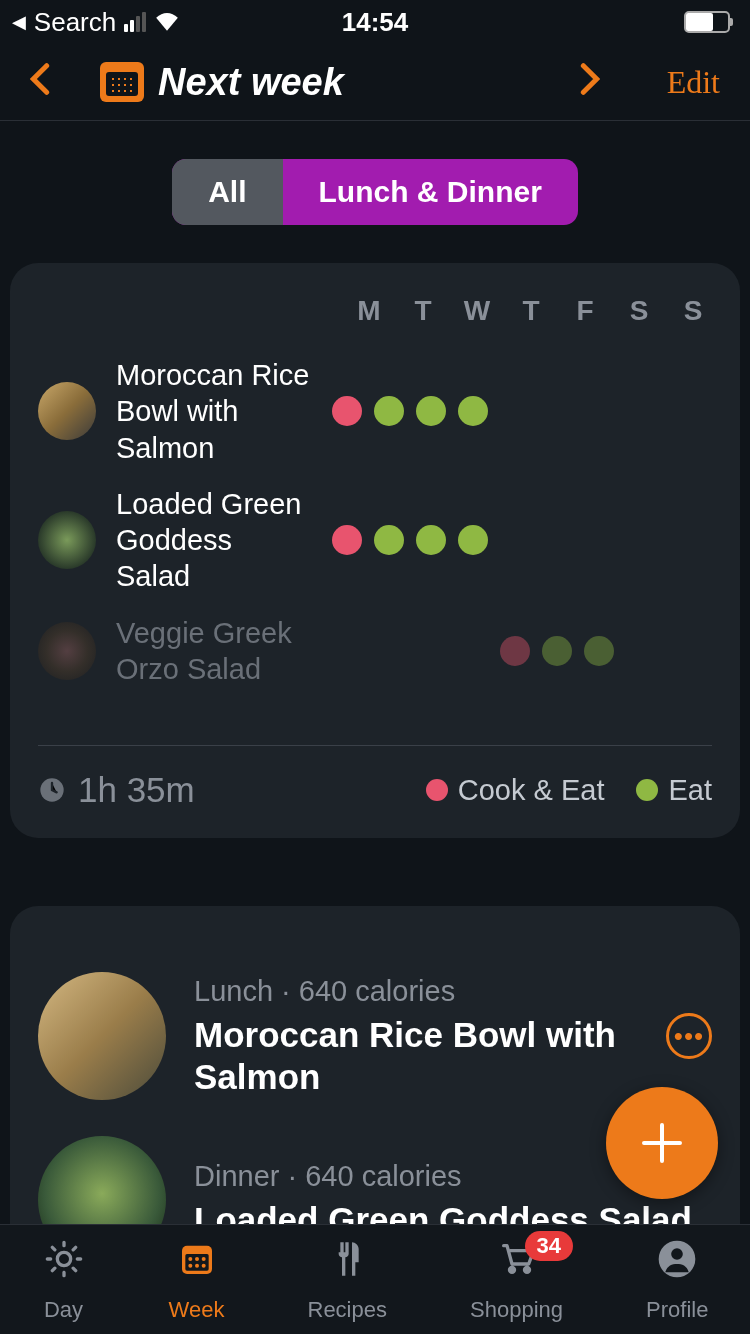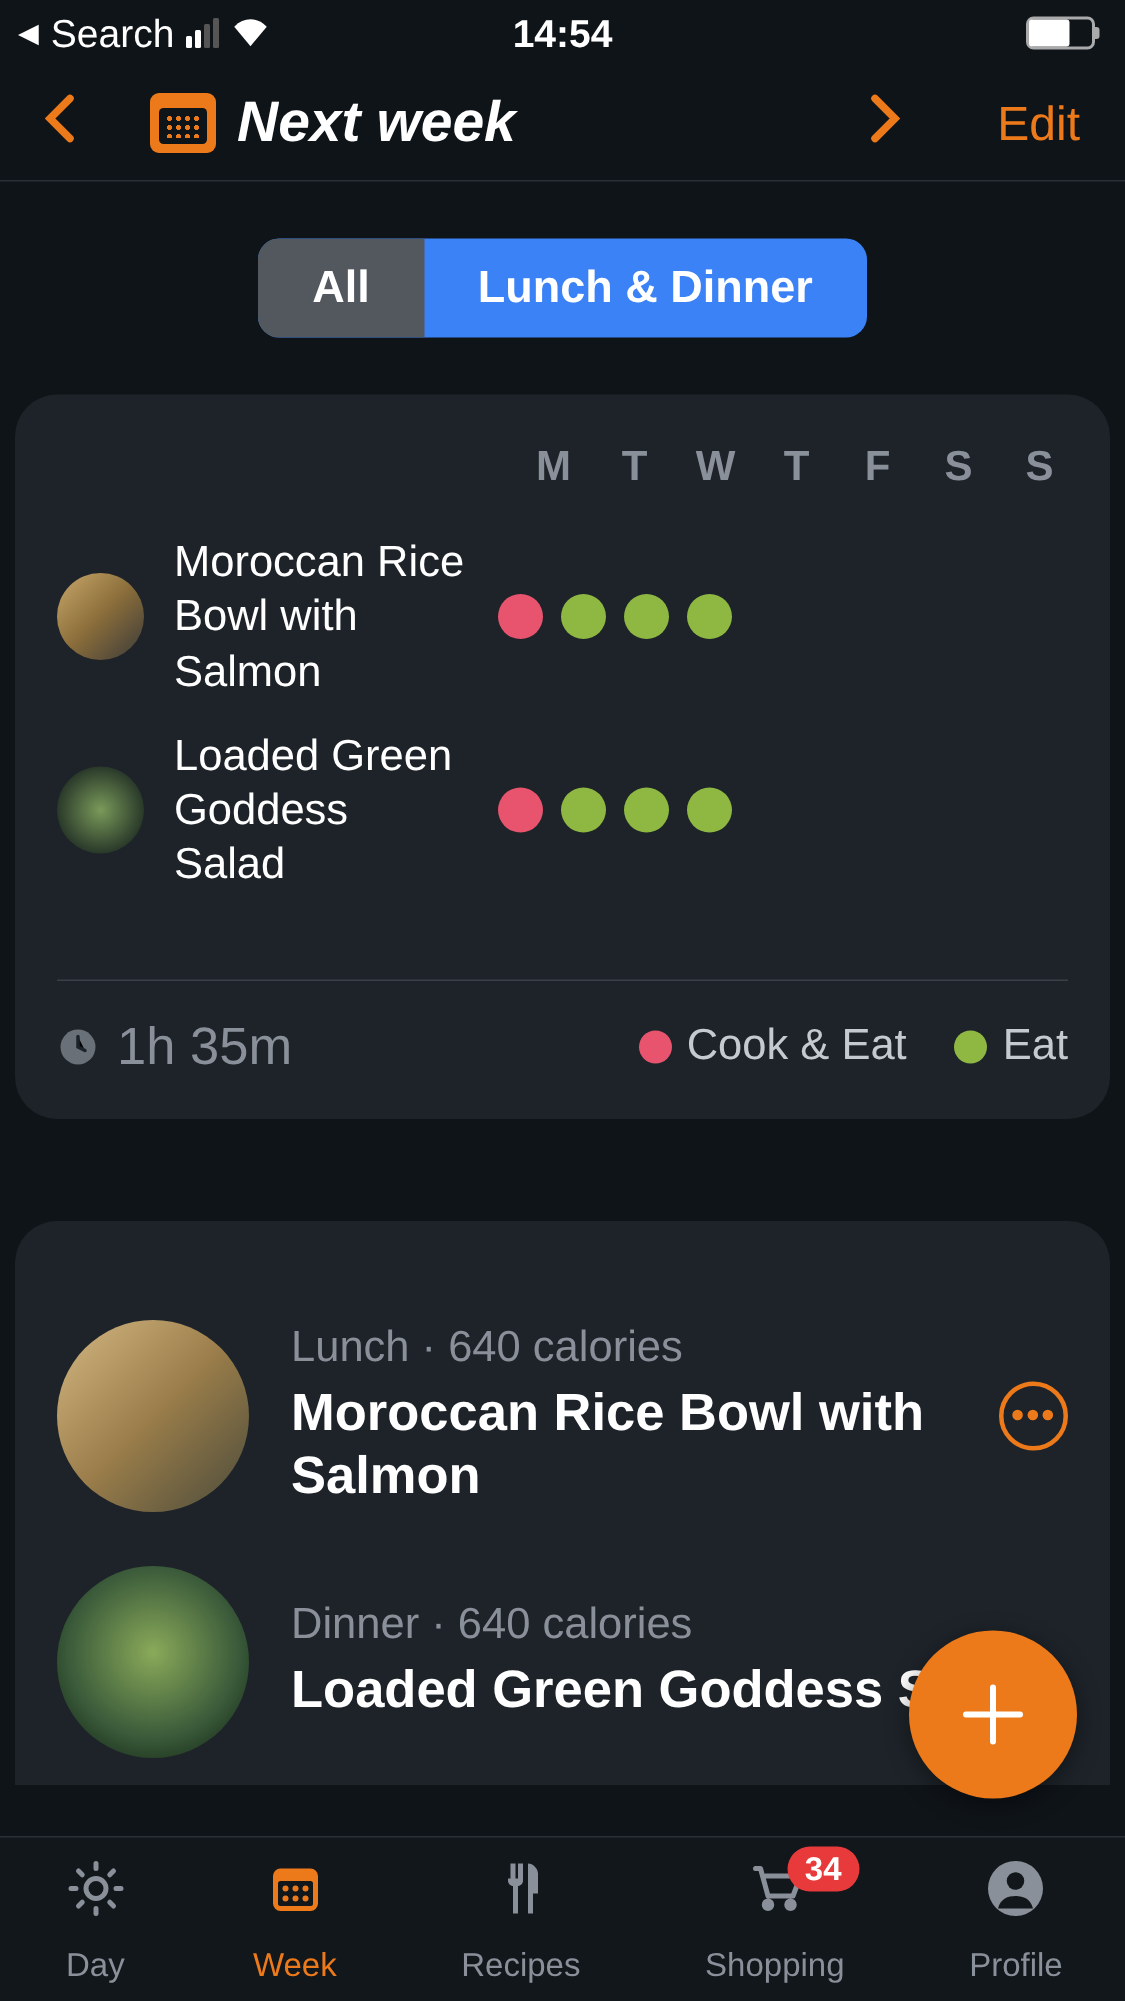--- a/index.html
+++ b/index.html
@@ -50,27 +50,27 @@
 .header .cal-icon::after {
   content: '';
   position: absolute;
   top: 14px; left: 10px;
   width: 24px; height: 16px;
   background-image: radial-gradient(circle, #ed7a1a 1.5px, transparent 1.5px);
   background-size: 6px 6px;
 }
 .header .title { font-size: 38px; font-weight: 700; }
 .header .right-chevron { margin-left: auto; margin-right: 120px; }
-.header .edit { color: #ed7a1a; font-size: 32px; position: absolute; right: 30px; }
+.header .edit { color: #ed7a1a; font-size: 32px; position: absolute; right: 30px; font-family: Liberation Serif, serif; }
 
 
 .segment-wrap { display: flex; justify-content: center; padding: 38px 0; }
 .segment {
   display: flex;
-  background: #3b82f6;
+  background: #a21caf;
   border-radius: 14px;
   overflow: hidden;
 }
 .segment-item {
   padding: 16px 36px;
   font-size: 30px;
   font-weight: 600;
   color: #fff;
 }
 .segment-item.active { background: #53585f; }
@@ -289,20 +289,33 @@
         <span class="dot cook"></span>
           <span class="dot eat"></span>
           <span class="dot eat"></span>
           <span class="dot eat"></span>
         <span class="dot empty"></span>
           <span class="dot empty"></span>
           <span class="dot empty"></span>
       </div>
     </div>
 
+    <div class="meal-row faded">
+      <div class="meal-thumb m3"></div>
+      <div class="meal-name">Veggie Greek Orzo Salad</div>
+      <div class="dots">
+        <span class="dot empty"></span>
+          <span class="dot empty"></span>
+          <span class="dot empty"></span>
+          <span class="dot empty"></span>
+        <span class="dot cook"></span>
+          <span class="dot eat"></span>
+          <span class="dot eat"></span>
+      </div>
+    </div>
 
   </div>
 
   <div class="divider"></div>
 
   <div class="plan-footer">
     <svg class="clock-icon" viewBox="0 0 24 24">
         <circle cx="12" cy="12" r="10" fill="#6a7078"></circle>
         <path d="M12 6V12L16 14" stroke="#1d2329" stroke-width="2" stroke-linecap="round"></path>
       </svg>

